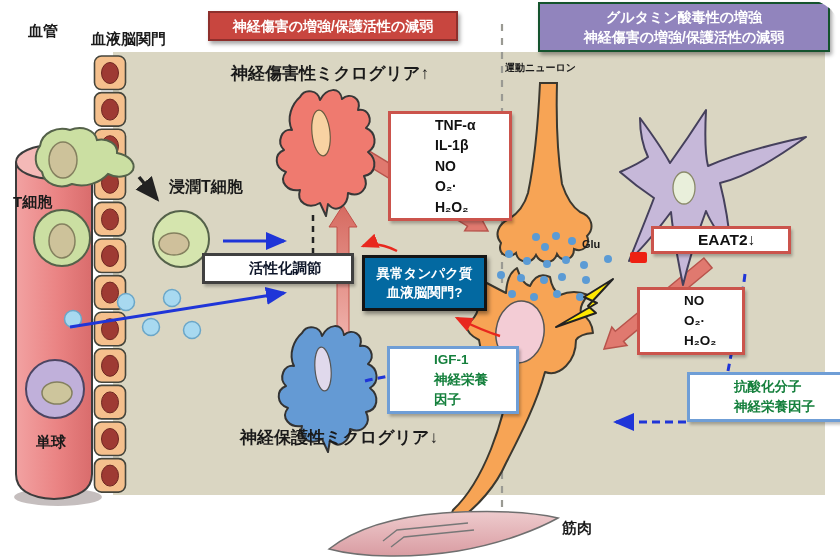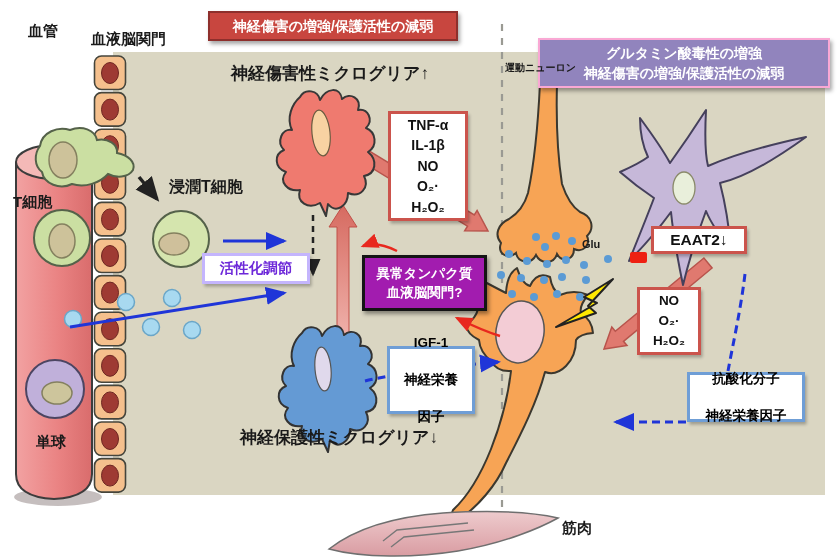--- a/index.html
+++ b/index.html
@@ -3,28 +3,28 @@
 <meta charset="utf-8">
 <style>
   html,body{margin:0;padding:0;background:#fff;}
   #stage{position:relative;width:840px;height:560px;background:#fff;overflow:hidden;
          font-family:"Liberation Sans",sans-serif;border-radius:32px;}
   #diagram{position:absolute;left:0;top:0;}
   .lbl{position:absolute;font-weight:bold;color:#1a1a1a;white-space:nowrap;}
   .banner{position:absolute;color:#fff;font-weight:bold;text-align:center;
           box-shadow:2px 3px 4px rgba(0,0,0,.35);}
   .banner-red{background:#c8463f;border:2px solid #8e2f2c;}
-  .banner-purple{background:#9184bd;border:2px solid #f9a8d4;margin-top:36px;}
-  .wbox{position:absolute;background:#fff;text-align:center;font-weight:bold;
+  .banner-purple{background:#9184bd;border:2px solid #14532d;}
+  .wbox{position:absolute;background:#fff;text-align:left;font-weight:bold;
         display:flex;flex-direction:column;justify-content:center;
-        box-shadow:1.5px 2.5px 3px rgba(0,0,0,.28);}
+        box-shadow:1.5px 2.5px 3px rgba(0,0,0,.28);padding-left:44px;}
   .red-border{border:3px solid #cb544c;color:#111;}
   .blue-border{border:3px solid #6f9ed6;}
-  .gray-text{color:#000000;gap:17px;}
-  .toxicbox{position:absolute;background:#a21caf;border:3px solid #141414;color:#fff;
+  .gray-text{color:#15803d;}
+  .toxicbox{position:absolute;background:#0369a1;border:3px solid #141414;color:#fff;
         font-weight:bold;text-align:center;display:flex;flex-direction:column;
         justify-content:center;box-shadow:2px 3px 4px rgba(0,0,0,.4);}
 </style>
 </head>
 <body>
 
 <div id="stage">
 
 <svg id="diagram" width="840" height="560" viewBox="0 0 840 560">
   <defs>
@@ -226,21 +226,21 @@
 <div class="lbl" style="left:231px;top:62px;font-size:17px">神経傷害性ミクログリア↑</div>
 <div class="lbl" style="left:505px;top:61px;font-size:10px">運動ニューロン</div>
 <div class="lbl" style="left:13px;top:193px;font-size:15px">T細胞</div>
 <div class="lbl" style="left:169px;top:177px;font-size:16px">浸潤T細胞</div>
 <div class="lbl" style="left:36px;top:433px;font-size:15px">単球</div>
 <div class="lbl" style="left:240px;top:426px;font-size:17px">神経保護性ミクログリア↓</div>
 <div class="lbl" style="left:582px;top:238px;font-size:11px">Glu</div>
 <div class="lbl" style="left:562px;top:519px;font-size:15px">筋肉</div>
 
 <div class="wbox" style="left:202px;top:253px;width:102px;height:25px;font-size:14.5px;
-     border:3px solid #c4b5fd;color:#6d28d9">活性化調節</div>
+     border:3px solid #404040;color:#0f172a">活性化調節</div>
 
 <div class="wbox red-border" style="left:388px;top:111px;width:74px;height:104px;
      font-size:14px;line-height:20.5px">
   <div>TNF-α</div>
   <div>IL-1β</div>
   <div>NO</div>
   <div>O₂·</div>
   <div>H₂O₂</div>
 </div>
 

